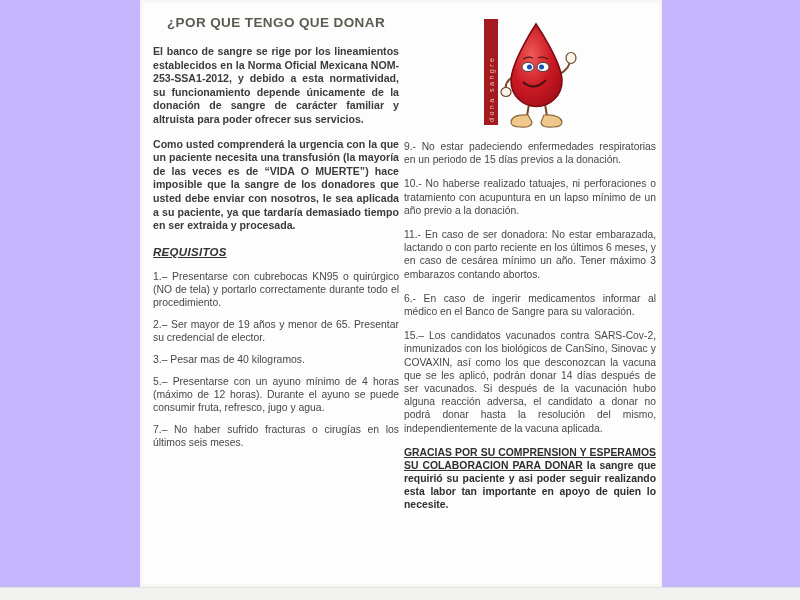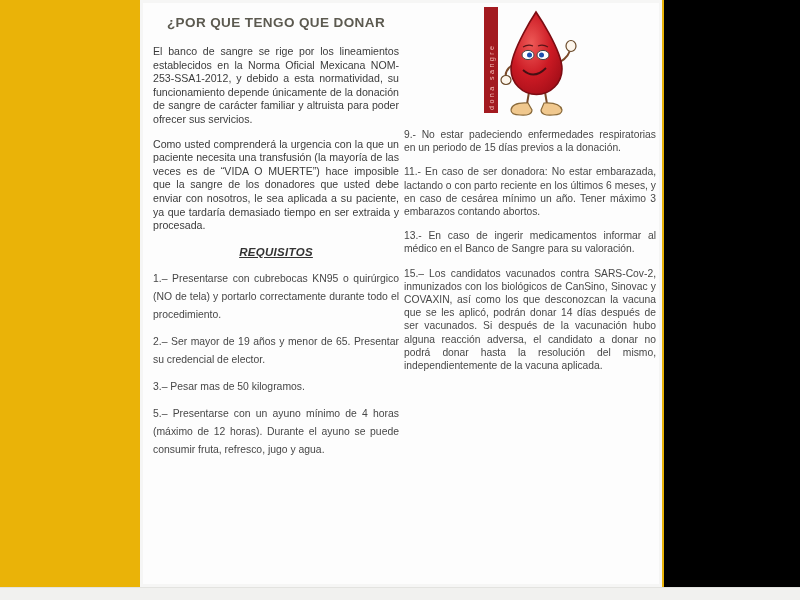--- a/index.html
+++ b/index.html
@@ -1,47 +1,47 @@
 <!DOCTYPE html>
 <html><head>
 <meta charset="utf-8">
 <style>
   html,body{margin:0;padding:0;}
   body{
     width:800px;height:600px;background:#000;overflow:hidden;
     font-family:"Liberation Sans","DejaVu Sans",sans-serif;
     -webkit-font-smoothing:antialiased;
   }
-  .stage{position:relative;width:664px;height:600px;background:#eab308;}
+  .stage{position:relative;width:800px;height:600px;background:#c4b5fd;}
   .footer-strip{
     position:absolute;left:0;top:587px;width:800px;height:13px;
     background:#f1f1ef;border-top:1px solid #e3e3e0;
   }
   .photo{
     position:absolute;left:140px;top:0;width:522px;height:587px;
     background:#fdfdfd;overflow:hidden;
     box-shadow:inset 0 0 0 3px #f6f6f5;
   }
   .col{position:absolute;color:#3e3e3e;}
   .col-left{left:13px;top:6px;width:246px;}
-  .col-right{left:264px;top:0;width:252px;}
+  .col-right{left:264px;top:12px;width:252px;}
   .doc-title{
     text-align:center;font-weight:bold;font-size:13.5px;line-height:21px;
     color:#5c5a50;letter-spacing:.4px;margin:6px 0 12px 0;
   }
   .para{
-    font-size:10.6px;line-height:13.6px;font-weight:normal;color:#3b3b3b;
+    font-size:10.6px;line-height:13.6px;font-weight:bold;color:#3b3b3b;
     text-align:justify;margin:0 0 11px 0;
   }
   .requisitos{
-    text-align:center;font-size:11.5px;font-weight:bold;font-style:italic;
+    font-size:11.5px;font-weight:bold;font-style:italic;
     text-decoration:underline;color:#333;margin:13px 0 12px 0;letter-spacing:.3px;
   }
   .item{
-    font-size:10.4px;line-height:18px;color:#474747;
+    font-size:10.4px;line-height:13px;color:#474747;
     text-align:justify;margin:0 0 9px 0;font-weight:500;
   }
   .col-right .item{font-size:10.3px;line-height:13.2px;margin:0 0 11px 0;}
   .closing{
     font-size:10.4px;line-height:13.1px;font-weight:bold;color:#2f2f2f;
     text-align:justify;margin-top:4px;
   }
   .closing .u{text-decoration:underline;}
   .mascot-wrap{
     position:relative;width:110px;height:118px;margin:4px 0 6px 76px;
@@ -59,22 +59,23 @@
         <div>¿POR QUE TENGO QUE DONAR</div>
       </div>
 
       <p class="para">El banco de sangre se rige por los lineamientos establecidos en la Norma Oficial Mexicana NOM-253-SSA1-2012, y debido a esta normatividad, su funcionamiento depende únicamente de la donación de sangre de carácter familiar y altruista para poder ofrecer sus servicios.</p>
       <p class="para">Como usted comprenderá la urgencia con la que un paciente necesita una transfusión (la mayoría de las veces es de “VIDA O MUERTE”) hace imposible que la sangre de los donadores que usted debe enviar con nosotros, le sea aplicada a su paciente, ya que tardaría demasiado tiempo en ser extraida y procesada.</p>
 
       <div class="requisitos">REQUISITOS</div>
 
       <p class="item">1.– Presentarse con cubrebocas KN95 o quirúrgico (NO de tela) y portarlo correctamente durante todo el procedimiento.</p>
       <p class="item">2.– Ser mayor de 19 años y menor de 65. Presentar su credencial de elector.</p>
-      <p class="item">3.– Pesar mas de 50 kilogramos.</p>
+      <p class="item">3.– Pesar mas de 40 kilogramos.</p>
       <p class="item">5.– Presentarse con un ayuno mínimo de 4 horas (máximo de 12 horas). Durante el ayuno se puede consumir fruta, refresco, jugo y agua.</p>
+      <p class="item">7.– No haber sufrido fracturas o cirugías en los últimos seis meses.</p>
     </div>
 
     <div class="col col-right">
 
       <div class="mascot-wrap">
         <svg width="110" height="118" viewBox="0 0 110 118">
           <defs>
             <radialGradient id="dropGrad" cx="40%" cy="38%" r="72%">
               <stop offset="0%" stop-color="#ee5a57"></stop>
               <stop offset="55%" stop-color="#cc1a24"></stop>
@@ -106,22 +107,24 @@
           <circle cx="61.5" cy="51" r="2.5" fill="#1d4fae"></circle>
 
           <path d="M43 43 q5 -3 10 -1" stroke="#5a1518" stroke-width="1.2" fill="none"></path>
           <path d="M58 42 q5 -2 10 1" stroke="#5a1518" stroke-width="1.2" fill="none"></path>
 
           <path d="M43 66 Q54 76 66 64" stroke="#441014" stroke-width="1.8" fill="none"></path>
         </svg>
       </div>
 
       <p class="item">9.- No estar padeciendo enfermedades respiratorias en un periodo de 15 días previos a la donación.</p>
+      <p class="item">10.- No haberse realizado tatuajes, ni perforaciones o tratamiento con acupuntura en un lapso mínimo de un año previo a la donación.</p>
       <p class="item">11.- En caso de ser donadora: No estar embarazada, lactando o con parto reciente en los últimos 6 meses, y en caso de cesárea mínimo un año. Tener máximo 3 embarazos contando abortos.</p>
-      <p class="item">13.- En caso de ingerir medicamentos informar al médico en el Banco de Sangre para su valoración.</p>
+      <p class="item">6.- En caso de ingerir medicamentos informar al médico en el Banco de Sangre para su valoración.</p>
       <p class="item">15.– Los candidatos vacunados contra SARS-Cov-2, inmunizados con los biológicos de CanSino, Sinovac y COVAXIN, así como los que desconozcan la vacuna que se les aplicó, podrán donar 14 días después de ser vacunados. Si después de la vacunación hubo alguna reacción adversa, el candidato a donar no podrá donar hasta la resolución del mismo, independientemente de la vacuna aplicada.</p>
 
+      <p class="closing"><span class="u">GRACIAS POR SU COMPRENSION Y ESPERAMOS SU COLABORACION PARA DONAR</span><span> la sangre que requirió su paciente y asi poder seguir realizando esta labor tan importante en apoyo de quien lo necesite.</span></p>
     </div>
 
   </div>
 
   <div class="footer-strip"></div>
 </div>
 
 </body></html>

